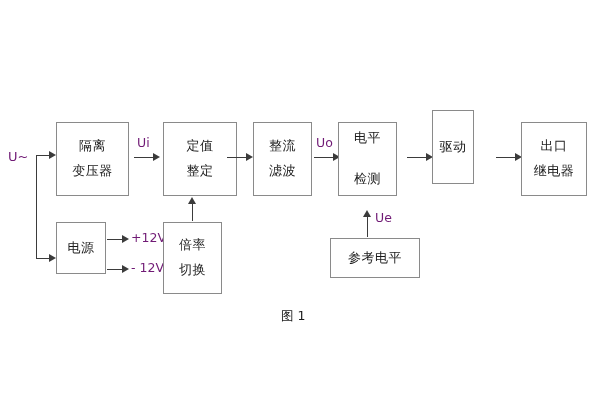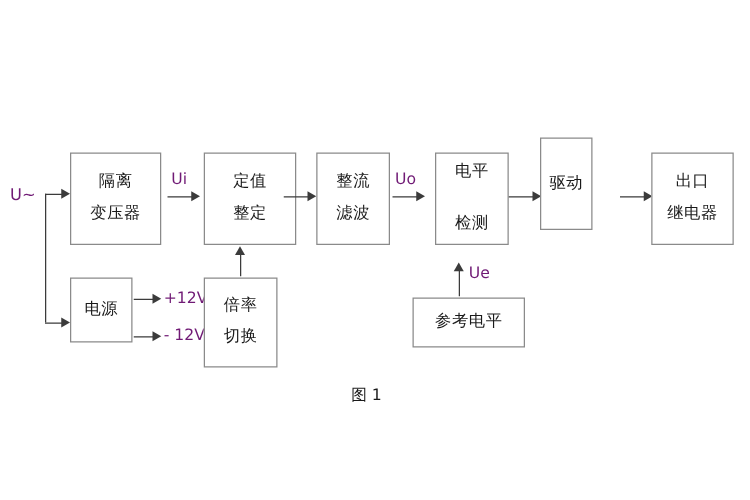--- a/index.html
+++ b/index.html
@@ -116,21 +116,21 @@
 
   <div class="block" style="left:253px; top:122px; width:59px; height:74px;">
     <span class="ln">整流</span>
     <span class="ln">滤波</span>
   </div>
 
   <div class="label sig" style="left:316px; top:137px;">Uo</div>
   <div class="hline" style="left:314px; top:157px; width:20px;"></div>
   <div class="arrow-r" style="left:333px; top:153px;"></div>
 
-  <div class="block" style="left:348px; top:122px; width:59px; height:74px;gap:16px;">
+  <div class="block" style="left:338px; top:122px; width:59px; height:74px;gap:16px;">
     <span class="ln">电平</span>
     <span class="ln">检测</span>
   </div>
 
   <div class="hline" style="left:407px; top:157px; width:20px;"></div>
   <div class="arrow-r" style="left:426px; top:153px;"></div>
 
   <div class="block" style="left:432px; top:110px; width:42px; height:74px;">
     <span class="ln">驱动</span>
   </div>

